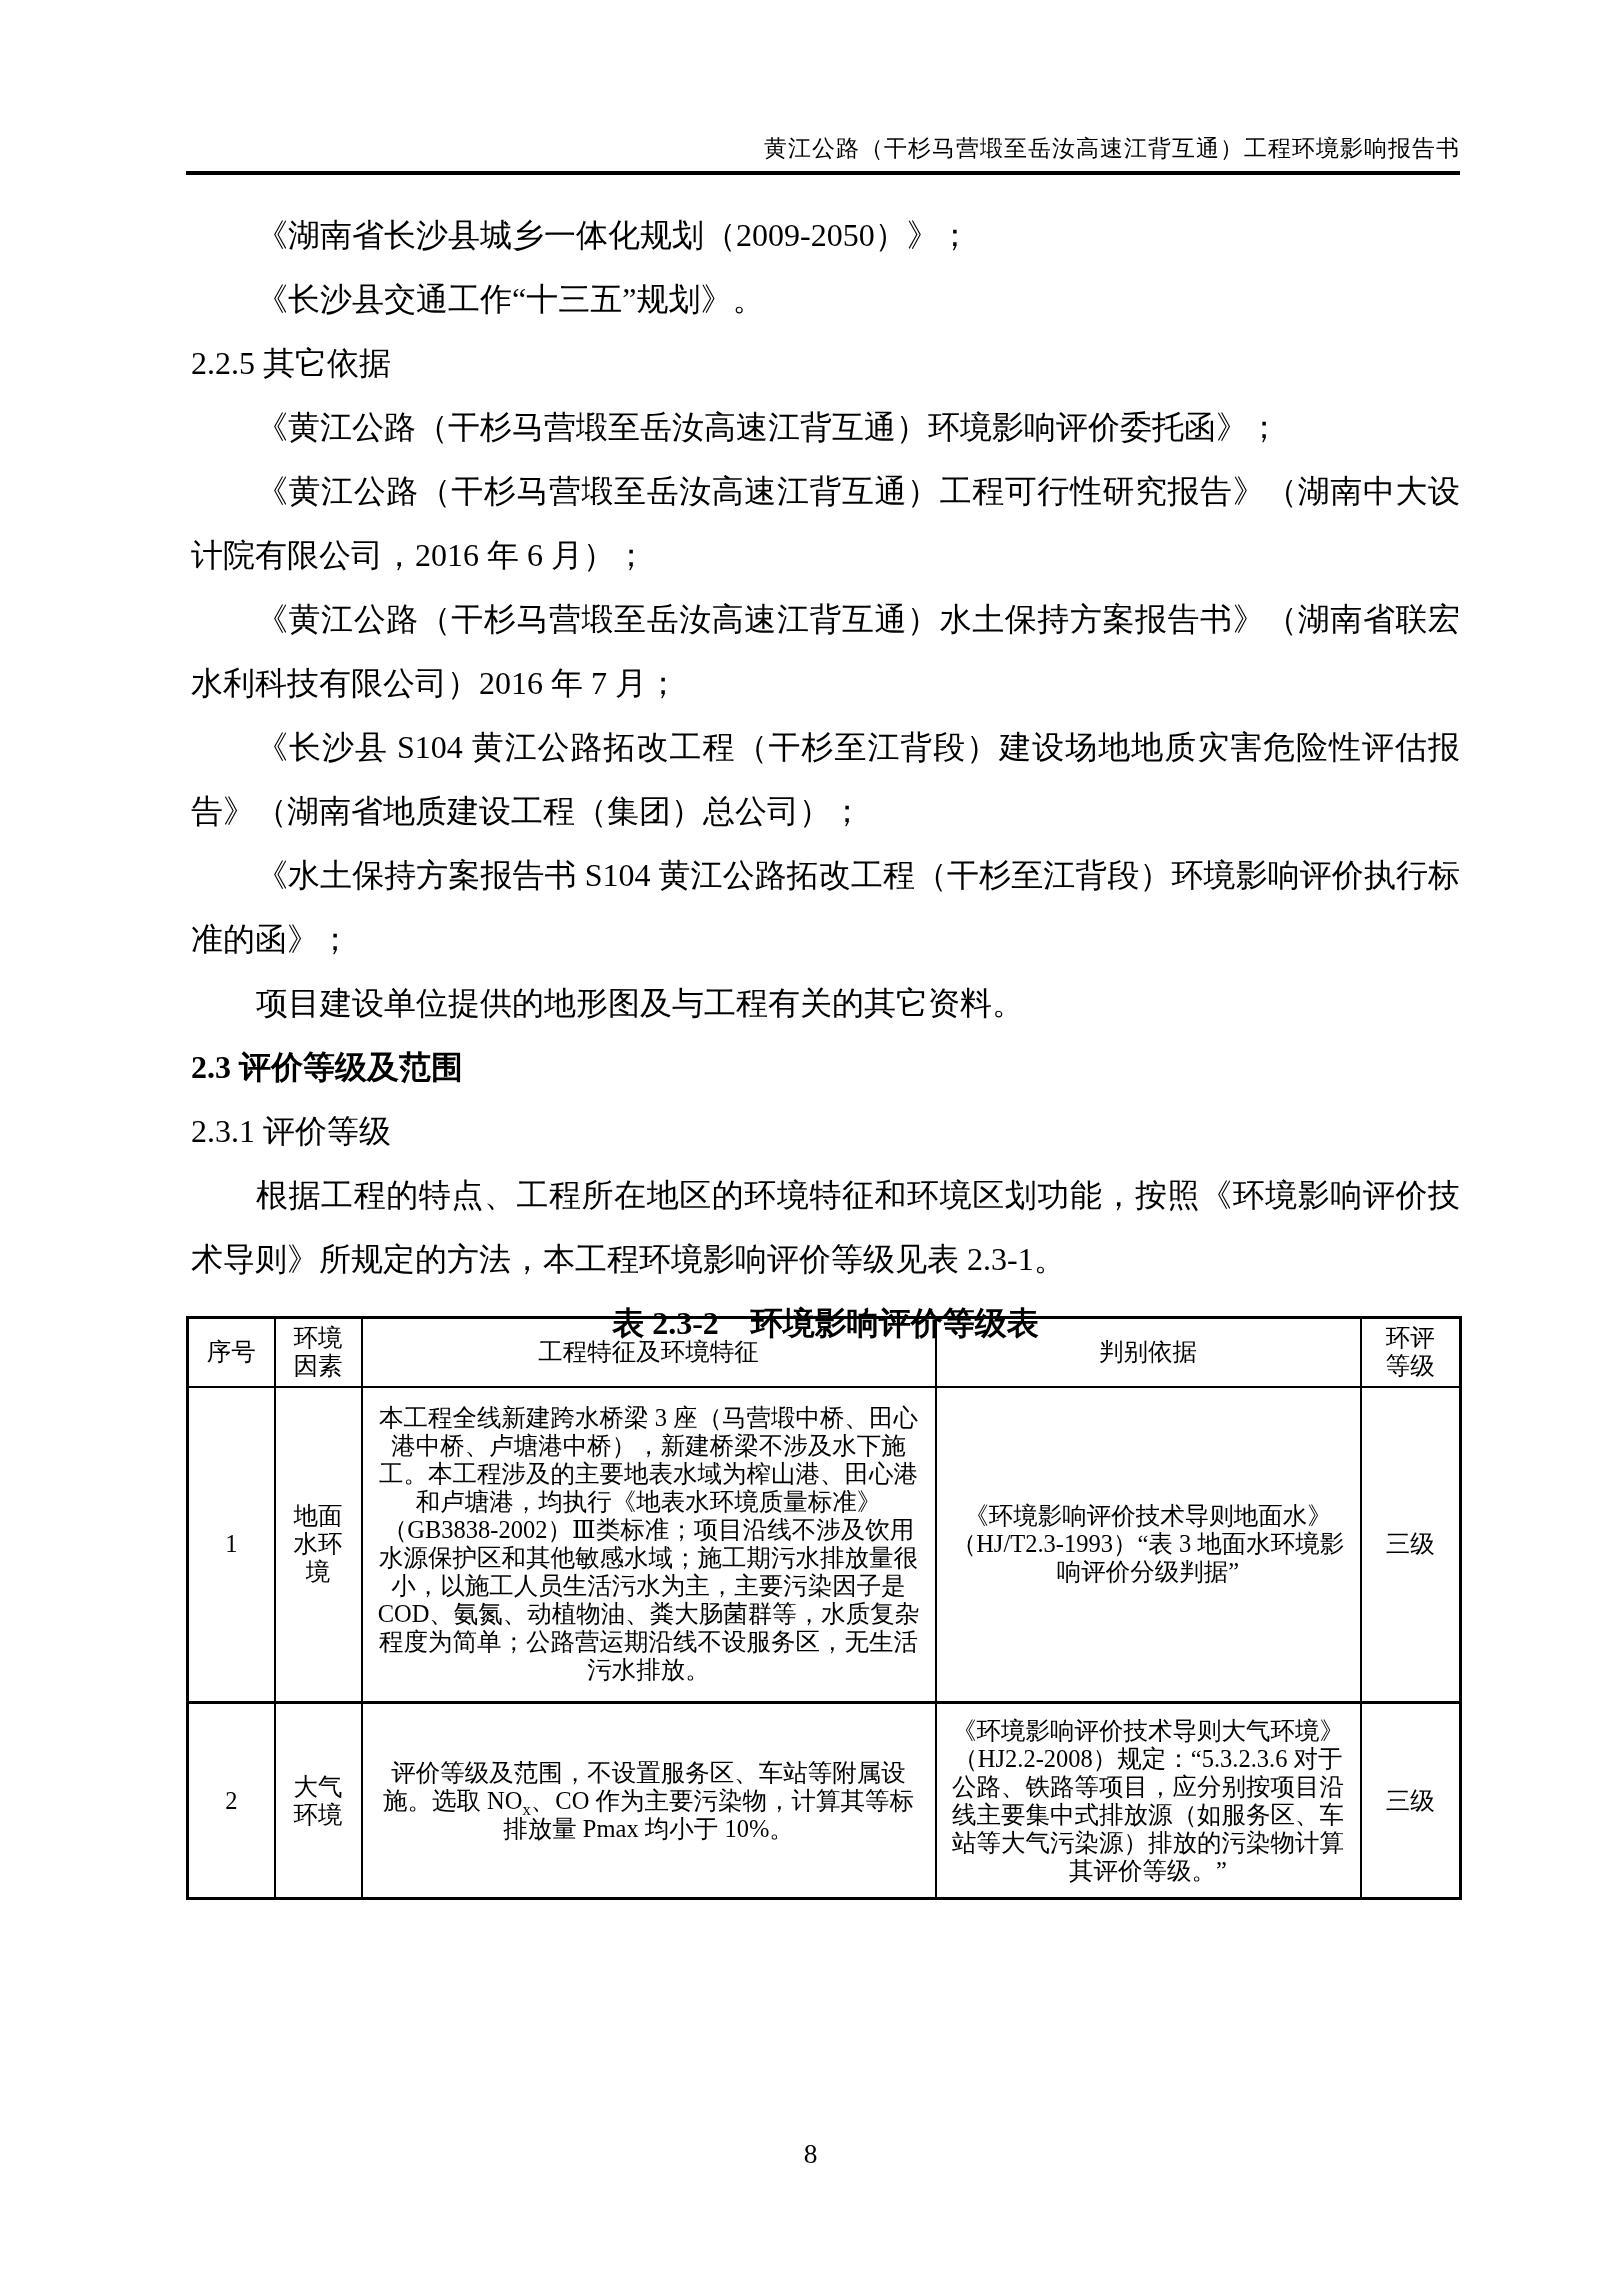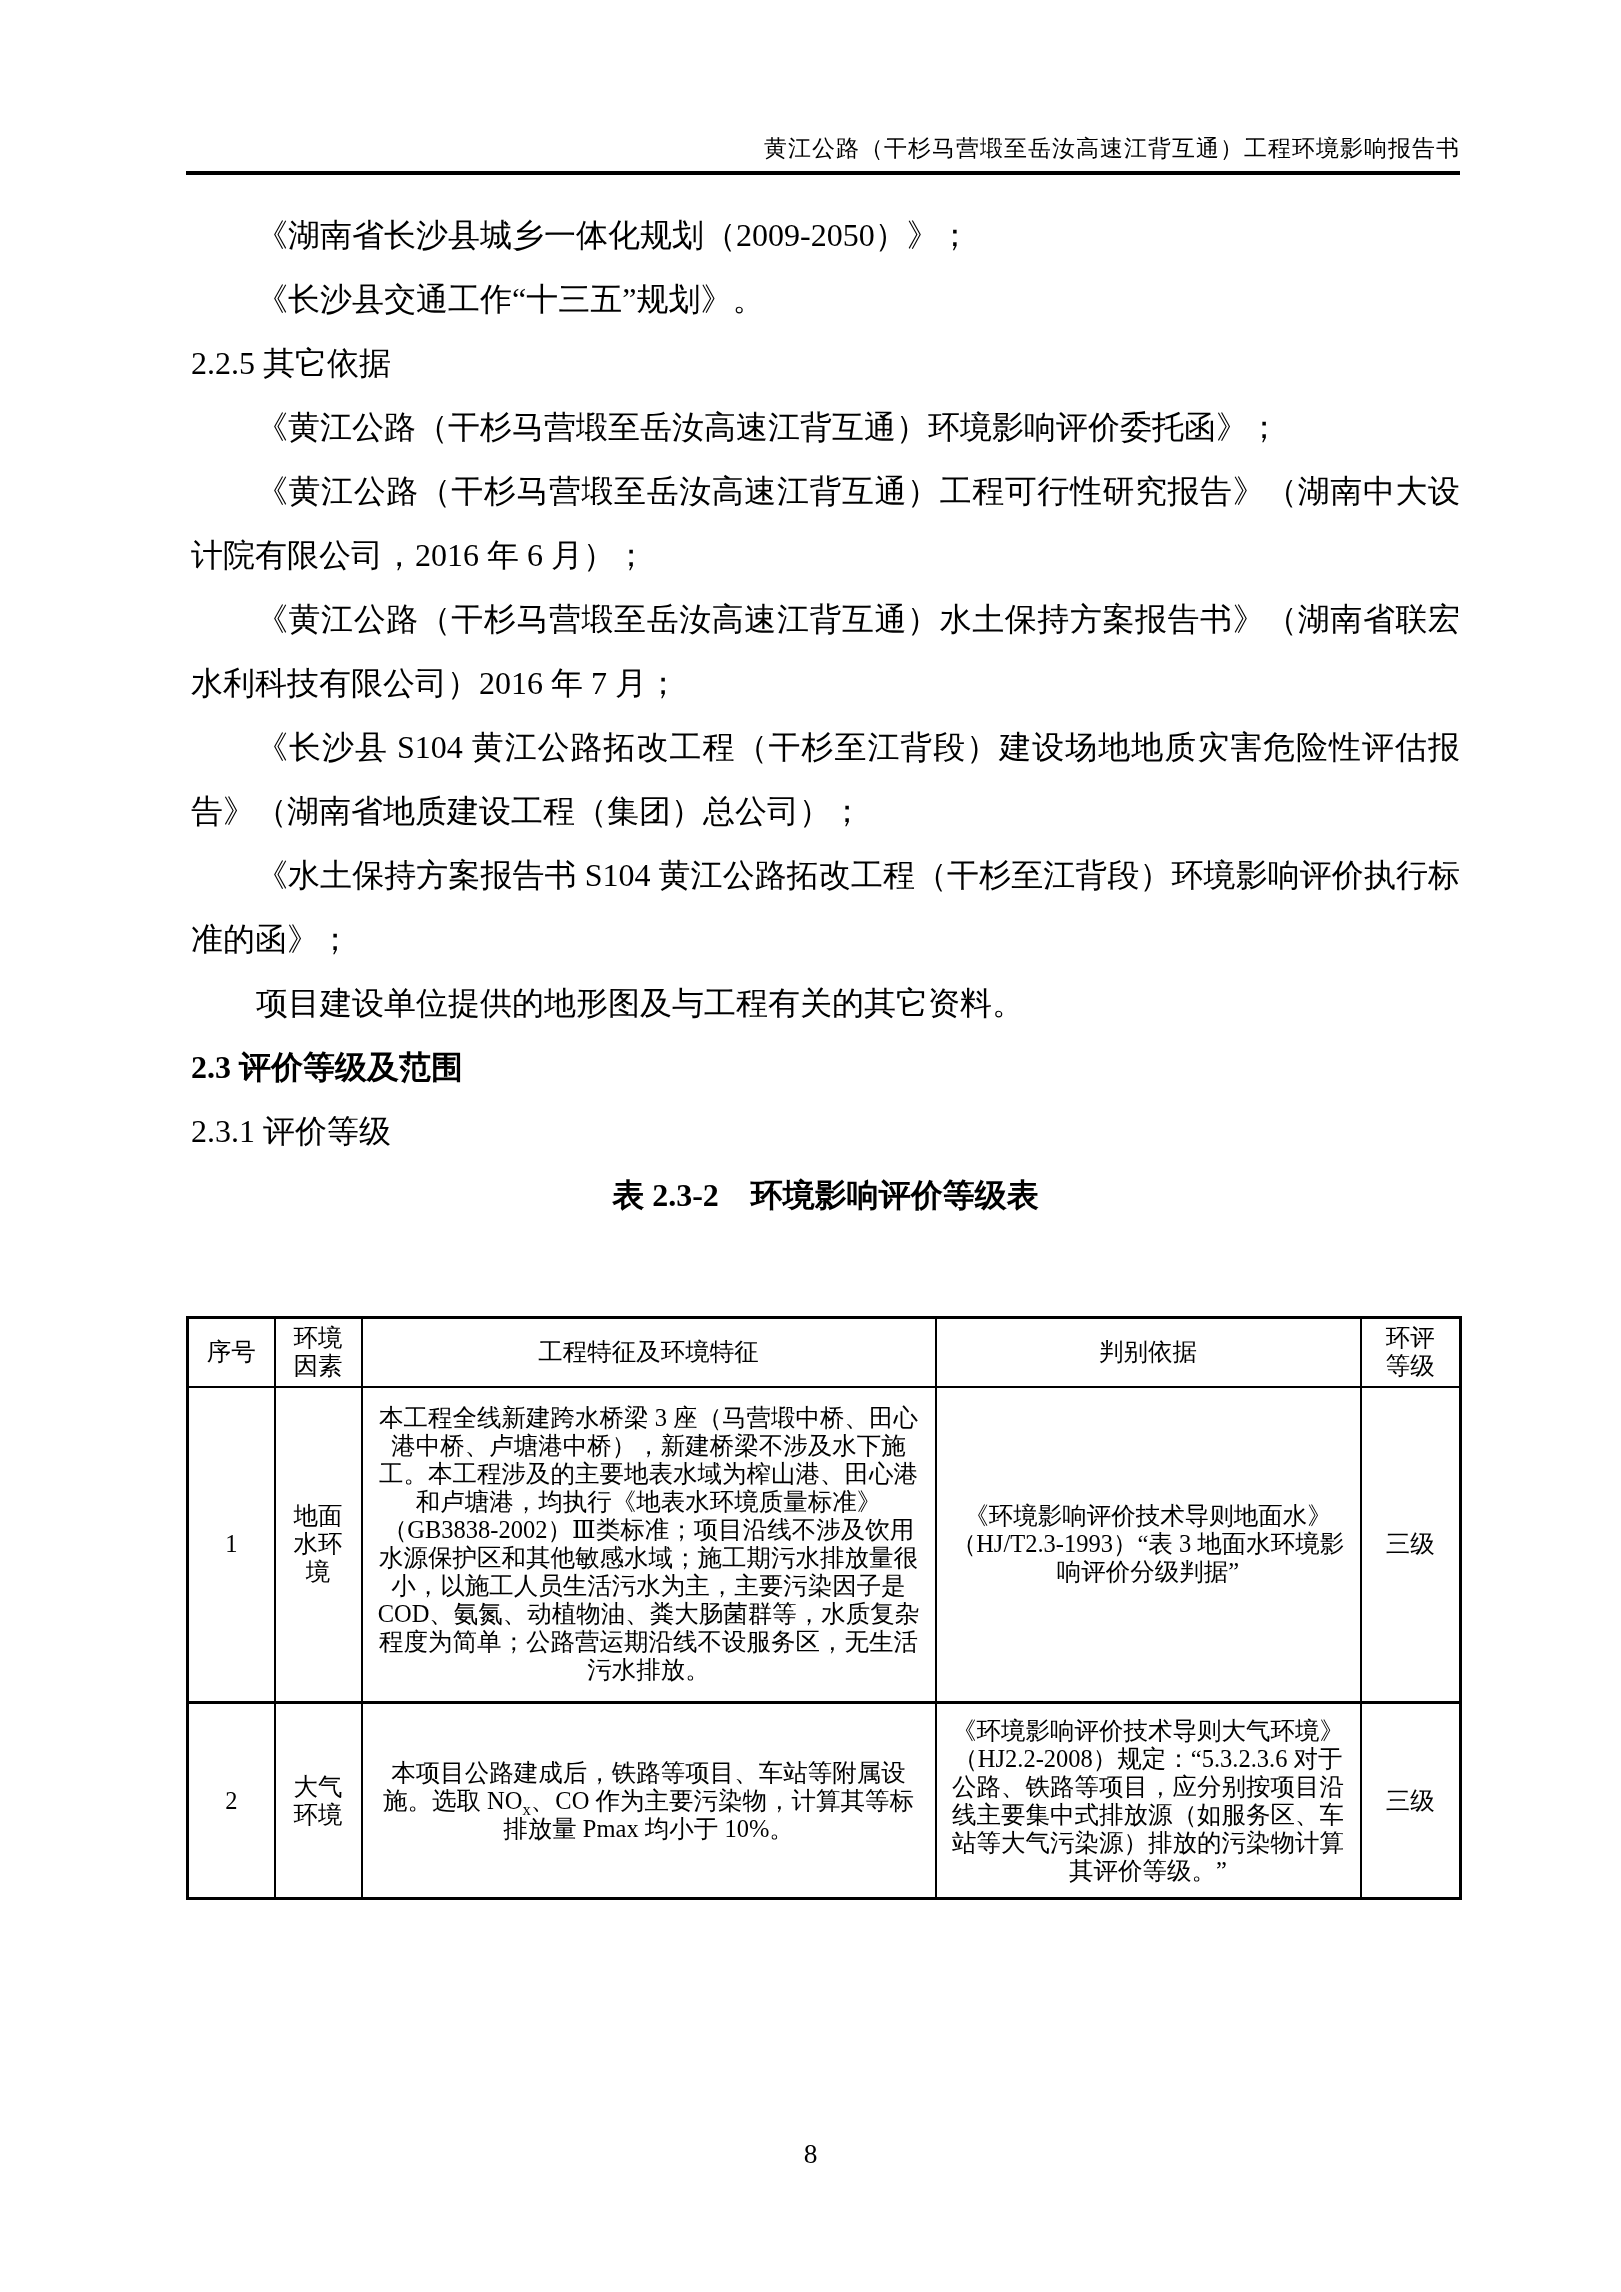--- a/index.html
+++ b/index.html
@@ -81,20 +81,21 @@
     <p class="para">《长沙县交通工作“十三五”规划》。</p>
     <p class="heading">2.2.5 其它依据</p>
     <p class="para">《黄江公路（干杉马营塅至岳汝高速江背互通）环境影响评价委托函》；</p>
     <p class="para">《黄江公路（干杉马营塅至岳汝高速江背互通）工程可行性研究报告》（湖南中大设计院有限公司，2016 年 6 月）；</p>
     <p class="para">《黄江公路（干杉马营塅至岳汝高速江背互通）水土保持方案报告书》（湖南省联宏水利科技有限公司）2016 年 7 月；</p>
     <p class="para">《长沙县 S104 黄江公路拓改工程（干杉至江背段）建设场地地质灾害危险性评估报告》（湖南省地质建设工程（集团）总公司）；</p>
     <p class="para">《水土保持方案报告书 S104 黄江公路拓改工程（干杉至江背段）环境影响评价执行标准的函》；</p>
     <p class="para">项目建设单位提供的地形图及与工程有关的其它资料。</p>
     <p class="heading bold">2.3 评价等级及范围</p>
     <p class="heading">2.3.1 评价等级</p>
+    <p class="para">根据工程的特点、工程所在地区的环境特征和环境区划功能，按照《环境影响评价技术导则》所规定的方法，本工程环境影响评价等级见表 2.3-1。</p>
     <p class="table-caption">表 2.3-2　环境影响评价等级表</p>
   </div>
 
   <table class="grade-table">
     <colgroup>
       <col style="width:87px">
       <col style="width:87px">
       <col style="width:574px">
       <col style="width:425px">
       <col style="width:100px">
@@ -112,21 +113,21 @@
       <tr class="row-1">
         <td class="cell-narrow">1</td>
         <td class="cell-narrow">地面水环境</td>
         <td>本工程全线新建跨水桥梁 3 座（马营塅中桥、田心港中桥、卢塘港中桥），新建桥梁不涉及水下施工。本工程涉及的主要地表水域为榨山港、田心港和卢塘港，均执行《地表水环境质量标准》（GB3838-2002）Ⅲ类标准；项目沿线不涉及饮用水源保护区和其他敏感水域；施工期污水排放量很小，以施工人员生活污水为主，主要污染因子是 COD、氨氮、动植物油、粪大肠菌群等，水质复杂程度为简单；公路营运期沿线不设服务区，无生活污水排放。</td>
         <td>《环境影响评价技术导则地面水》（HJ/T2.3-1993）“表 3 地面水环境影响评价分级判据”</td>
         <td class="cell-narrow">三级</td>
       </tr>
       <tr class="row-2">
         <td class="cell-narrow">2</td>
         <td class="cell-narrow">大气环境</td>
-        <td><span>本项目公路建成后，铁路等项目、车站等附属设施。选取 NO</span><sub>x</sub><span>、CO 作为主要污染物，计算其等标排放量 Pmax 均小于 10%。</span></td>
+        <td><span>评价等级及范围，不设置服务区、车站等附属设施。选取 NO</span><sub>x</sub><span>、CO 作为主要污染物，计算其等标排放量 Pmax 均小于 10%。</span></td>
         <td>《环境影响评价技术导则大气环境》（HJ2.2-2008）规定：“5.3.2.3.6 对于公路、铁路等项目，应分别按项目沿线主要集中式排放源（如服务区、车站等大气污染源）排放的污染物计算其评价等级。”</td>
         <td class="cell-narrow">三级</td>
       </tr>
     </tbody>
   </table>
 
   <div class="page-number">8</div>
 
 </div>
 

